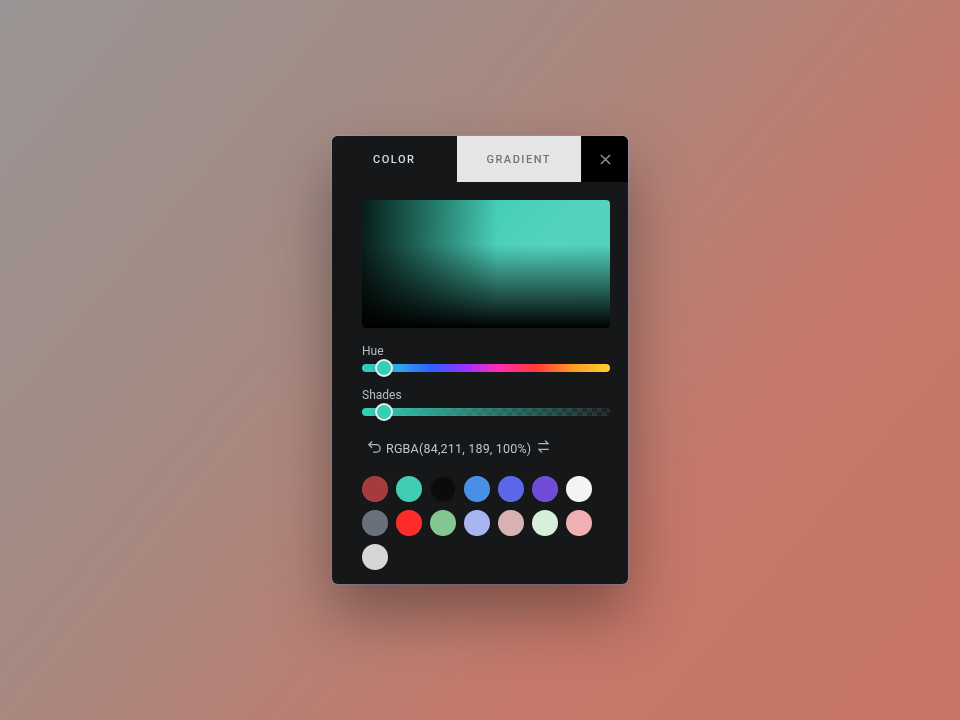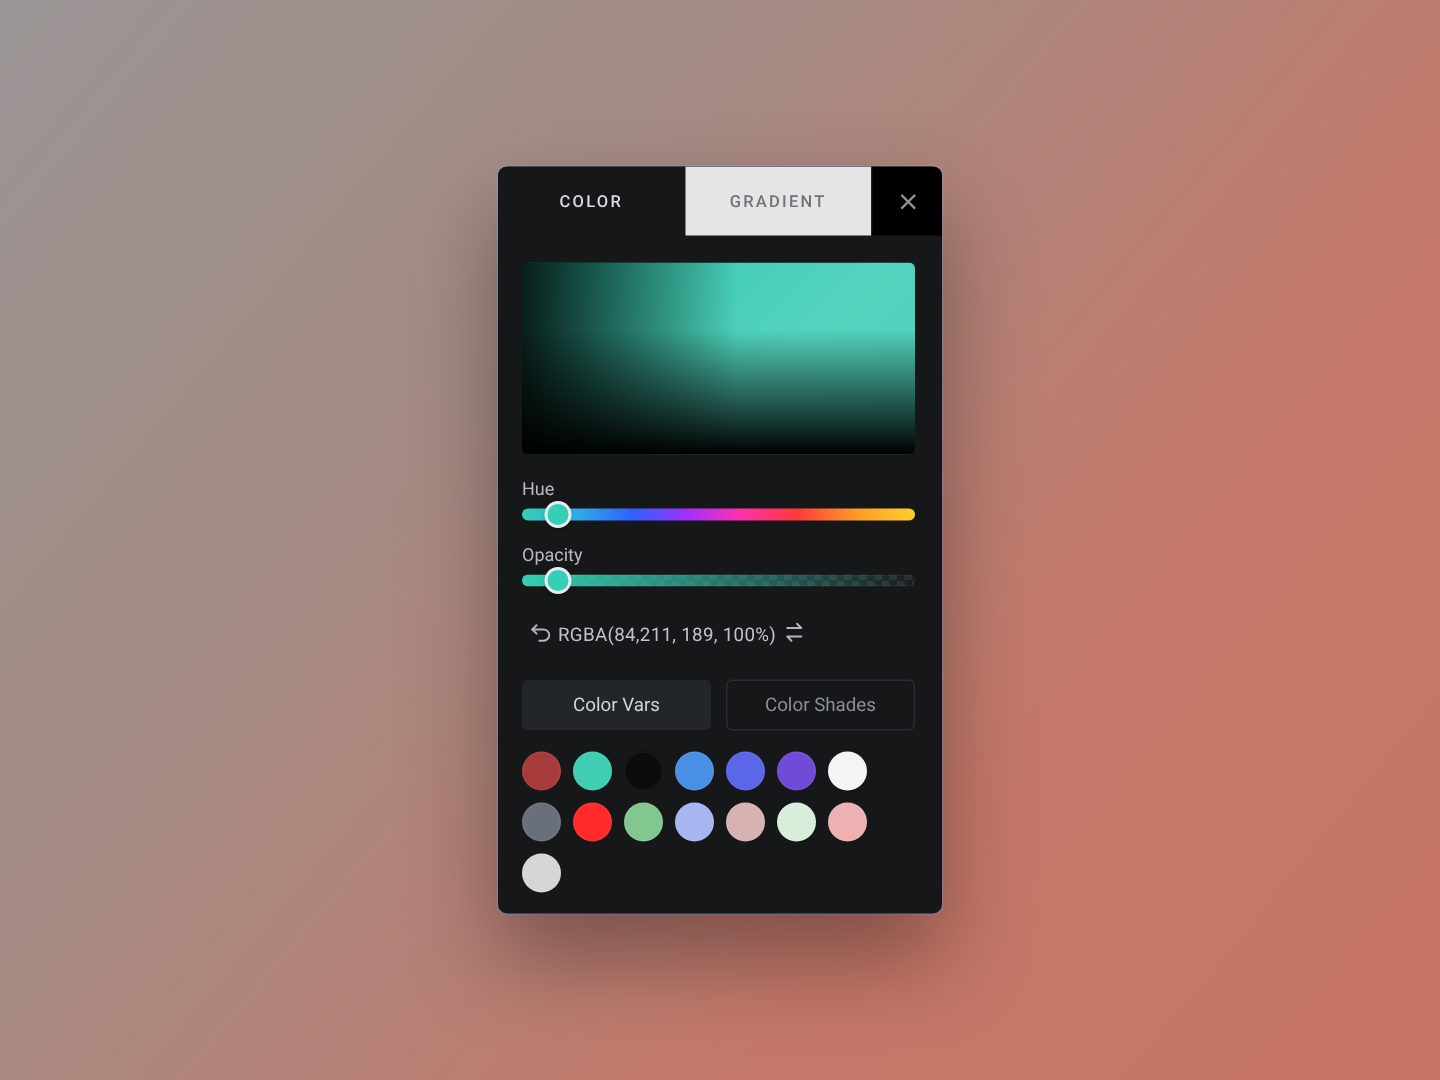--- a/index.html
+++ b/index.html
@@ -61,21 +61,21 @@
     display: flex;
     align-items: center;
     justify-content: center;
     cursor: pointer;
     color: #8e949b;
     border-left: 1px solid #0a0a0a;
   }
   .close-cell svg { width: 11px; height: 11px; }
 
   .body {
-    padding: 18px 18px 14px 16px;
+    padding: 18px 18px 14px 30px;
   }
 
   
   .field {
     width: 100%;
     height: 128px;
     border-radius: 4px;
     position: relative;
     overflow: hidden;
     background:
@@ -212,21 +212,21 @@
       <div class="field"></div>
 
       <div class="slider-group">
         <div class="slabel">Hue</div>
         <div class="track hue-track">
           <div class="knob" id="hue-knob" style="left: 9%;"></div>
         </div>
       </div>
 
       <div class="slider-group">
-        <div class="slabel">Opacity</div>
+        <div class="slabel">Shades</div>
         <div class="track opacity-track">
           <div class="knob" id="opacity-knob" style="left: 9%;"></div>
         </div>
       </div>
 
       <div class="value-row">
         <div class="icon-btn">
           <span>
             <svg viewBox="0 0 16 16" fill="none" stroke="currentColor" stroke-width="1.4" stroke-linecap="round" stroke-linejoin="round">
               <path d="M5 3 L2 6 L5 9"></path>
@@ -238,24 +238,20 @@
         <div class="icon-btn">
           <span>
             <svg viewBox="0 0 16 16" fill="none" stroke="currentColor" stroke-width="1.4" stroke-linecap="round" stroke-linejoin="round">
               <path d="M3 5 H13 M13 5 L10 2"></path>
               <path d="M13 11 H3 M3 11 L6 14"></path>
             </svg>
           </span>
         </div>
       </div>
 
-      <div class="subtabs">
-        <div class="subtab active">Color Vars</div>
-        <div class="subtab inactive">Color Shades</div>
-      </div>
 
       <div class="swatches" id="swatches">
           <div class="swatch" style="background: rgb(167, 58, 58);"></div>
           <div class="swatch" style="background: rgb(63, 206, 177);"></div>
           <div class="swatch" style="background: rgb(11, 11, 11);"></div>
           <div class="swatch" style="background: rgb(74, 143, 230);"></div>
           <div class="swatch" style="background: rgb(91, 103, 232);"></div>
           <div class="swatch" style="background: rgb(111, 75, 216);"></div>
           <div class="swatch" style="background: rgb(244, 244, 244);"></div>
           <div class="swatch" style="background: rgb(106, 112, 121);"></div>

